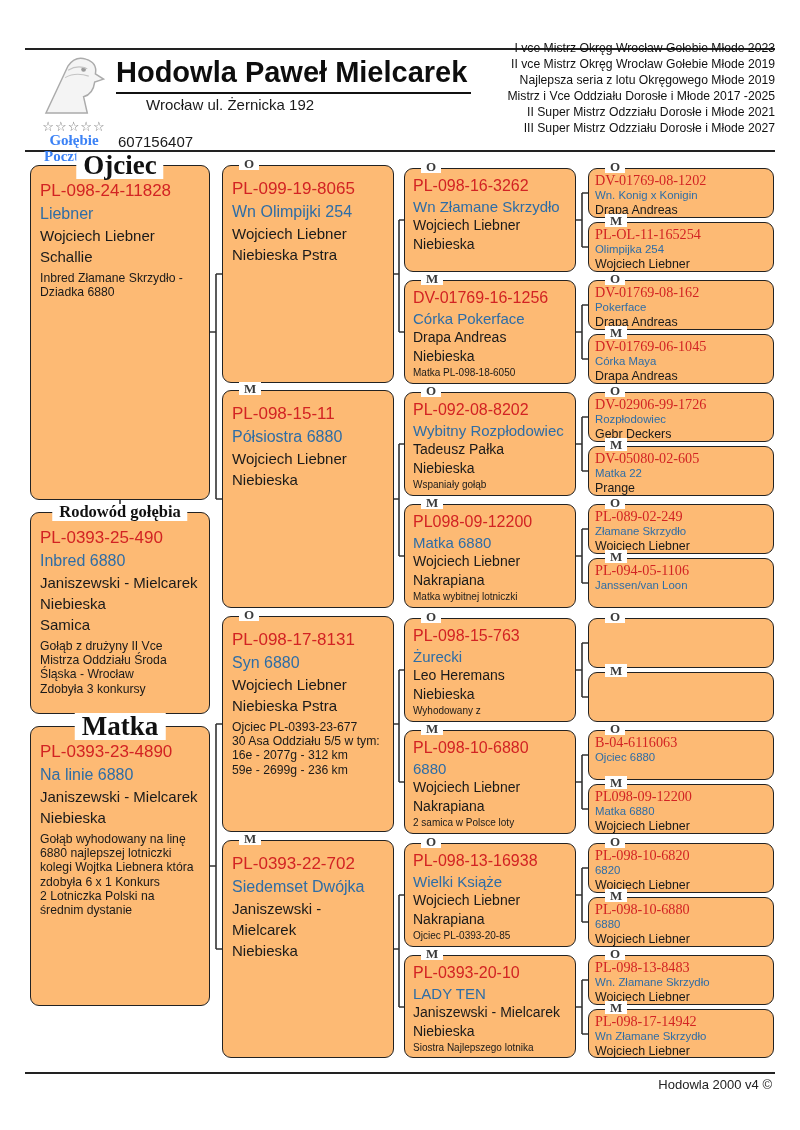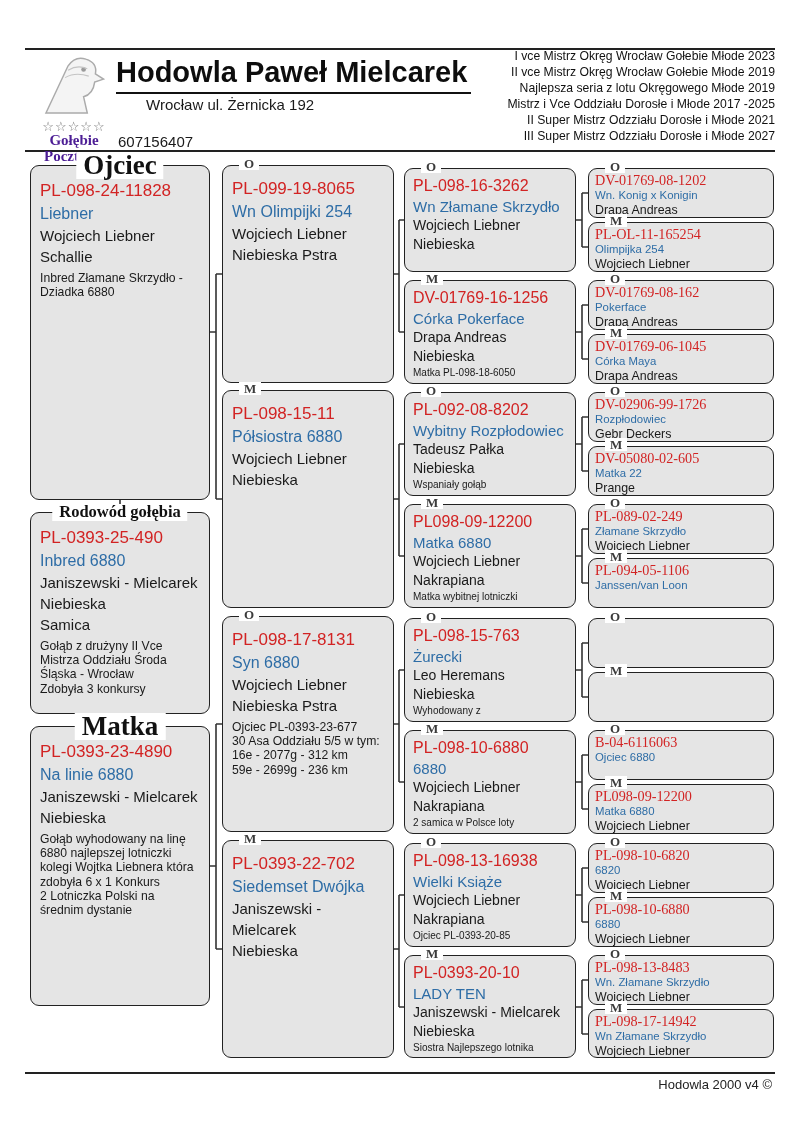--- a/index.html
+++ b/index.html
@@ -4,30 +4,30 @@
 <style>
   html,body{margin:0;padding:0;}
   body{
     width:800px;height:1130px;position:relative;background:#ffffff;
     font-family:"Liberation Sans", sans-serif;color:#1a1a1a;overflow:hidden;
   }
   .rule{position:absolute;left:25px;width:750px;border-top:2px solid #222;}
   
   #logo{position:absolute;left:30px;top:54px;width:88px;text-align:center;}
   #logo .stars{font-size:13px;color:#777;letter-spacing:1px;line-height:1;}
-  #logo .logoline{font-family:"Liberation Serif", serif;font-weight:bold;color:#4c1d95;font-size:15px;line-height:1.05;}
+  #logo .logoline{font-family:"Liberation Serif", serif;font-weight:bold;color:#3b82f6;font-size:15px;line-height:1.05;}
   #page-title{
     position:absolute;left:116px;top:56px;margin:0;font-size:29px;font-weight:bold;color:#0d0d0d;
     border-bottom:2px solid #111;padding:0 4px 3px 0;white-space:nowrap;
   }
   #address{position:absolute;left:118px;top:96px;font-size:15px;margin-left:28px;}
   #phone{position:absolute;left:118px;top:133px;font-size:15px;}
-  #achievements{position:absolute;right:25px;top:48px;text-align:right;font-size:12.2px;line-height:1.32;color:#111;}
+  #achievements{position:absolute;right:25px;top:40px;text-align:right;font-size:12.2px;line-height:1.32;color:#111;}
   
-  .box{position:absolute;background:#e5e5e5;border:1.6px solid #222;border-radius:9px;box-sizing:border-box;z-index:2;}
+  .box{position:absolute;background:#fdba74;border:1.6px solid #222;border-radius:9px;box-sizing:border-box;z-index:2;}
   .c1{left:30px;width:180px;padding:14px 9px 4px 9px;}
   .c2{left:222px;width:172px;padding:12px 9px 4px 9px;}
   .c3{left:404px;width:172px;padding:7px 8px 2px 8px;}
   .c4{left:588px;width:186px;padding:3px 6px 1px 6px;}
   .tab{
     position:absolute;top:-9px;left:16px;background:#fff;padding:0 5px;
     font-family:"Liberation Serif", serif;font-weight:bold;font-size:13px;color:#3a3a3a;line-height:1;
   }
   .legend{
     position:absolute;left:50%;transform:translateX(-50%);background:#fff;padding:0 7px;white-space:nowrap;

